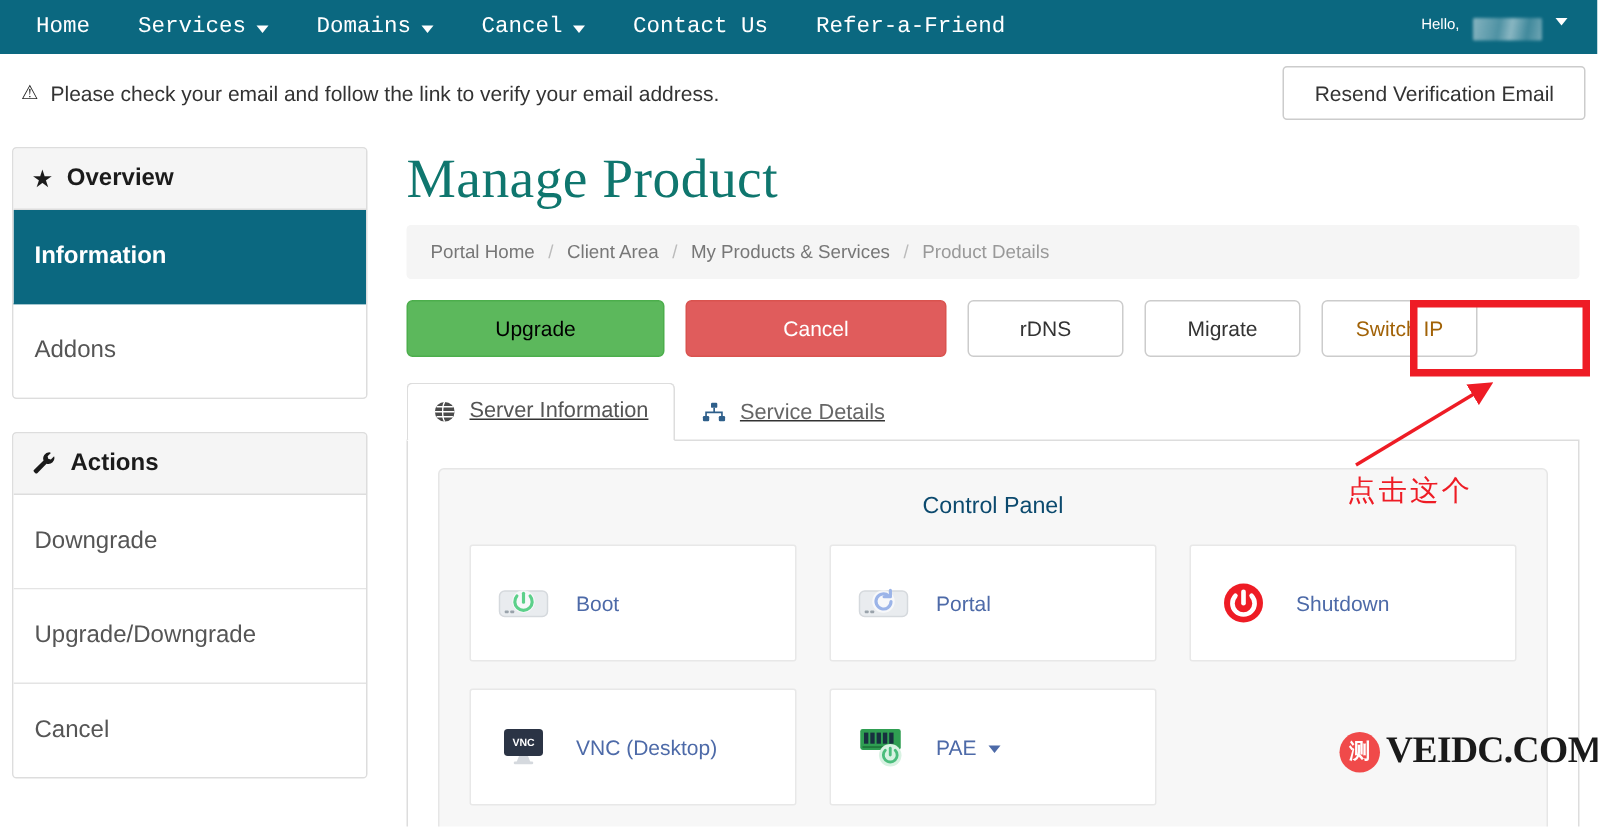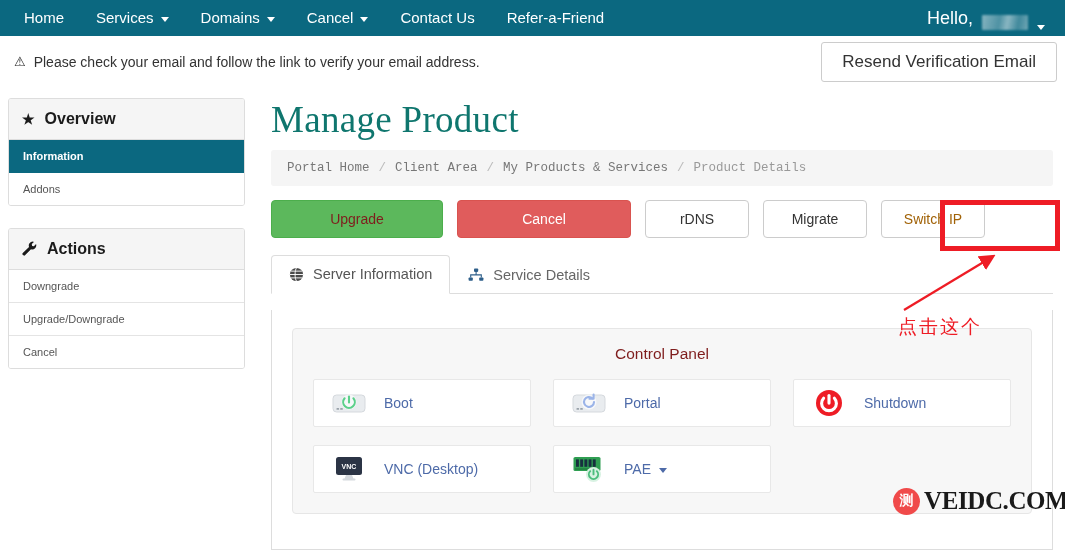--- a/index.html
+++ b/index.html
@@ -26,34 +26,35 @@
   .nav-item {
     color: #ffffff;
     font-size: 15px;
     padding: 0 16px;
     line-height: 36px;
     white-space: nowrap;
     display: flex;
     align-items: center;
     gap: 7px;
     cursor: pointer;
+    font-family: Liberation Mono, monospace;
   }
   .nav-item:first-child { padding-left: 6px; }
   .caret {
     width: 0; height: 0;
     border-left: 4px solid transparent;
     border-right: 4px solid transparent;
     border-top: 5px solid #ffffff;
     display: inline-block;
     position: relative; top: 1px;
   }
   #nav-spacer { flex: 1 1 auto; }
   #nav-user {
-    display: flex; align-items: flex-end; gap: 9px;
-    font-size: 18px; color: #ffffff;
+    display: flex; align-items: flex-start; gap: 9px;
+    font-size: 10px; color: #ffffff;
     padding-right: 6px; cursor: pointer;
   }
   .blur-name {
     display: inline-block;
     width: 46px; height: 15px;
     background:
       linear-gradient(100deg, rgba(255,255,255,.50) 0%, rgba(255,255,255,.28) 38%, rgba(255,255,255,.52) 55%, rgba(255,255,255,.22) 78%, rgba(255,255,255,.42) 100%);
     filter: blur(1.2px);
     border-radius: 1px;
     position: relative; top: 1px;
@@ -71,21 +72,21 @@
   #alert-text {
     display: flex; align-items: center; gap: 8px;
     font-size: 14px; color: #333;
   }
   .warn-glyph { font-size: 13px; color:#222; line-height:1; position:relative; top:-1px;}
   #alert-spacer { flex: 1 1 auto; }
   #resend-btn {
     border: 1px solid #cccccc;
     background: #ffffff;
     color: #333333;
-    font-size: 17px;
+    font-size: 14px;
     border-radius: 3px;
     padding: 9px 20px;
     font-family: "Liberation Sans", sans-serif;
     cursor: pointer;
     white-space: nowrap;
   }
 
   
   #layout { display: flex; align-items: flex-start; padding: 10px 10px 0 8px; }
 
@@ -100,22 +101,22 @@
   }
   .panel-head {
     background: #f5f5f5;
     border-bottom: 1px solid #dddddd;
     padding: 11px 13px;
     display: flex; align-items: center; gap: 10px;
     font-size: 16px; font-weight: bold; color: #1b1b1b;
   }
   .panel-head .hicon { font-size: 14px; line-height: 1; }
   .side-link {
-    padding: 10px 14px;
-    font-size: 11px;
+    padding: 22px 14px;
+    font-size: 16px;
     color: #555555;
     border-bottom: 1px solid #e4e4e4;
     cursor: pointer;
     background: #ffffff;
   }
   .side-link:last-child { border-bottom: none; }
   .side-link.active {
     background: #0b6880;
     color: #ffffff;
     font-weight: bold;
@@ -133,48 +134,48 @@
     margin: 3px 0 10px 0;
     line-height: 1.05;
   }
   #breadcrumb {
     background: #f5f5f5;
     border-radius: 3px;
     padding: 11px 16px;
     font-size: 12.5px;
     display: flex; align-items: center; gap: 9px;
     margin-bottom: 14px;
-    font-family: Liberation Mono, monospace;
   }
   #breadcrumb a { color: #777777; text-decoration: none; cursor: pointer; }
   #breadcrumb .sep { color: #bbbbbb; }
   #breadcrumb .current { color: #999999; }
 
   
   #btnrow { display: flex; gap: 14px; margin-bottom: 16px; }
   .btn {
     border-radius: 4px;
     font-size: 14px;
     padding: 10px 8px;
     text-align: center;
     cursor: pointer;
     font-family: "Liberation Sans", sans-serif;
     border: 1px solid transparent;
     white-space: nowrap;
   }
-  .btn-green { background: #5cb85c; border-color:#4cae4c; color: #7f1d1d; flex: 0 0 172px; }
+  .btn-green { background: #5cb85c; border-color:#4cae4c; color: #000000; flex: 0 0 172px; }
   .btn-red   { background: #e05c5c; border-color:#d9534f; color: #ffffff; flex: 0 0 174px; }
   .btn-white { background: #ffffff; border-color:#cccccc; color: #333333; flex: 0 0 104px; }
   .btn-switch{ background: #ffffff; border-color:#cccccc; color: #a16207; flex: 0 0 104px; }
 
   
   #tabs {
     display: flex;
     border-bottom: 1px solid #dddddd;
-    margin-bottom: 16px;
+    margin-bottom: 0;
+    text-decoration: underline;
   }
   .tab {
     padding: 11px 17px;
     font-size: 14.5px;
     display: flex; align-items: center; gap: 9px;
     cursor: pointer;
     color: #666666;
     border: 1px solid transparent;
     border-bottom: none;
     position: relative; top: 1px;
@@ -200,33 +201,33 @@
   
   #cp-card {
     background: #f7f7f7;
     border: 1px solid #e6e6e6;
     border-radius: 4px;
     padding: 16px 20px 20px 20px;
   }
   #cp-title {
     text-align: center;
     font-size: 15.5px;
-    color: #7f1d1d;
+    color: #0c4a6e;
     margin-bottom: 16px;
   }
   .cp-grid {
     display: grid;
     grid-template-columns: repeat(3, 1fr);
     gap: 18px 22px;
   }
   .cp-tile {
     background: #ffffff;
     border: 1px solid #e8e8e8;
     border-radius: 2px;
-    height: 48px;
+    height: 78px;
     display: flex; align-items: center;
     padding: 0 16px;
     gap: 16px;
     cursor: pointer;
   }
   .cp-tile.ghost { visibility: hidden; border: none; background: transparent; cursor: default; }
   .cp-label {
     color: #4d6aa8;
     font-size: 14px;
     display: flex; align-items: center; gap: 8px;

